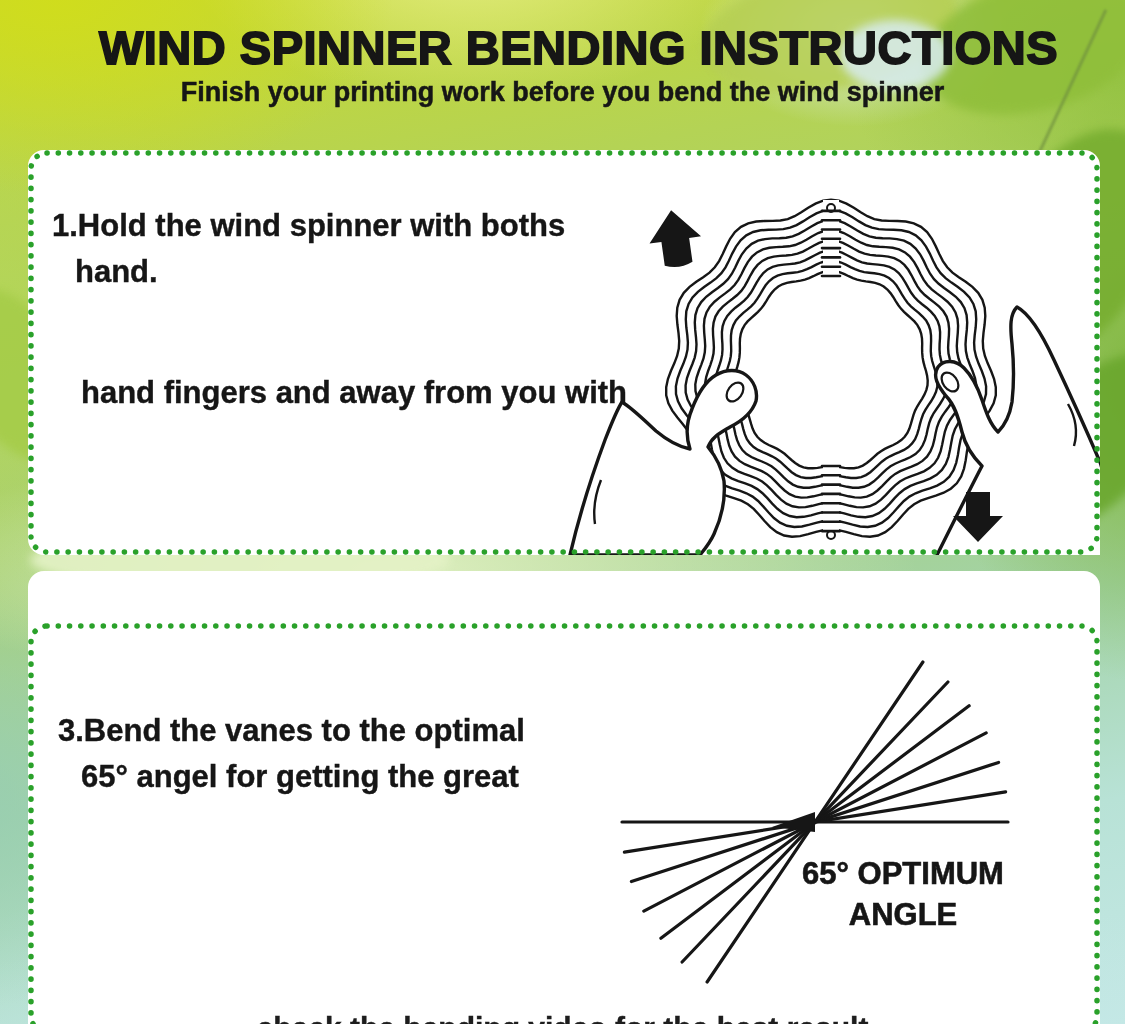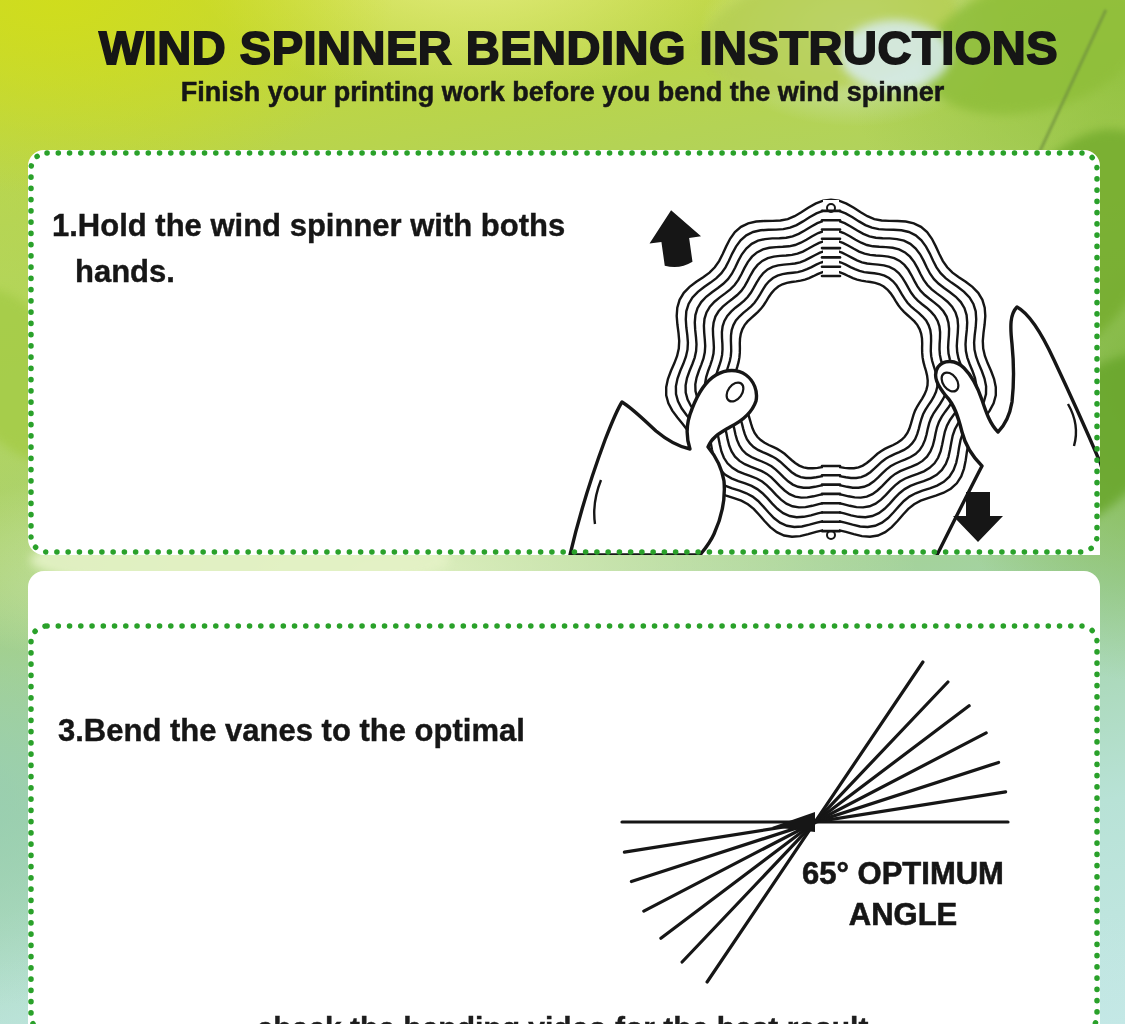--- a/index.html
+++ b/index.html
@@ -170,23 +170,24 @@
       </g>
       <path class="arrow" d="M 938 342 L 962 342 L 962 366 L 975 366 L 950 392 L 925 366 L 938 366 Z"></path>
     </svg>
 
     <svg class="dots" viewBox="0 0 1072 405" aria-hidden="true">
       <rect x="3" y="3" width="1066" height="399" rx="16"></rect>
     </svg>
 
     <div class="step" style="left:24px;top:53px;">
       <div class="step-line">1.Hold the wind spinner with boths</div>
-      <div class="step-line indent">hands.</div>
+      <div class="step-line indent">hand.</div>
     </div>
     <div class="step" style="left:30px;top:220px;">
+      <div class="step-line indent">hand fingers and away from you with</div>
     </div>
   </section>
 
   <section class="box box2">
 
     <svg class="illus" viewBox="0 0 1072 412" aria-hidden="true">
       <g id="fan-lines">
           <line x1="594.0" y1="199.0" x2="980.0" y2="199.0" class="fanline"></line>
           <line x1="596.4" y1="229.2" x2="977.6" y2="168.8" class="fanline"></line>
           <line x1="603.4" y1="258.6" x2="970.6" y2="139.4" class="fanline"></line>
@@ -197,20 +198,21 @@
         </g>
       <path class="arrow" d="M 744 204 L 787 189 L 787 209 Z"></path>
     </svg>
 
     <svg class="dots" viewBox="0 0 1072 412" aria-hidden="true">
       <rect x="3" y="3" width="1066" height="406" rx="16"></rect>
     </svg>
 
     <div class="step" style="left:30px;top:137px;">
       <div class="step-line">3.Bend the vanes to the optimal</div>
+      <div class="step-line indent">65° angel for getting the great</div>
     </div>
 
     <div class="angle-caption">
       <div>65° OPTIMUM</div>
       <div>ANGLE</div>
     </div>
   </section>
 
   <div class="cropped-text">check the bending video for the best result</div>
 

